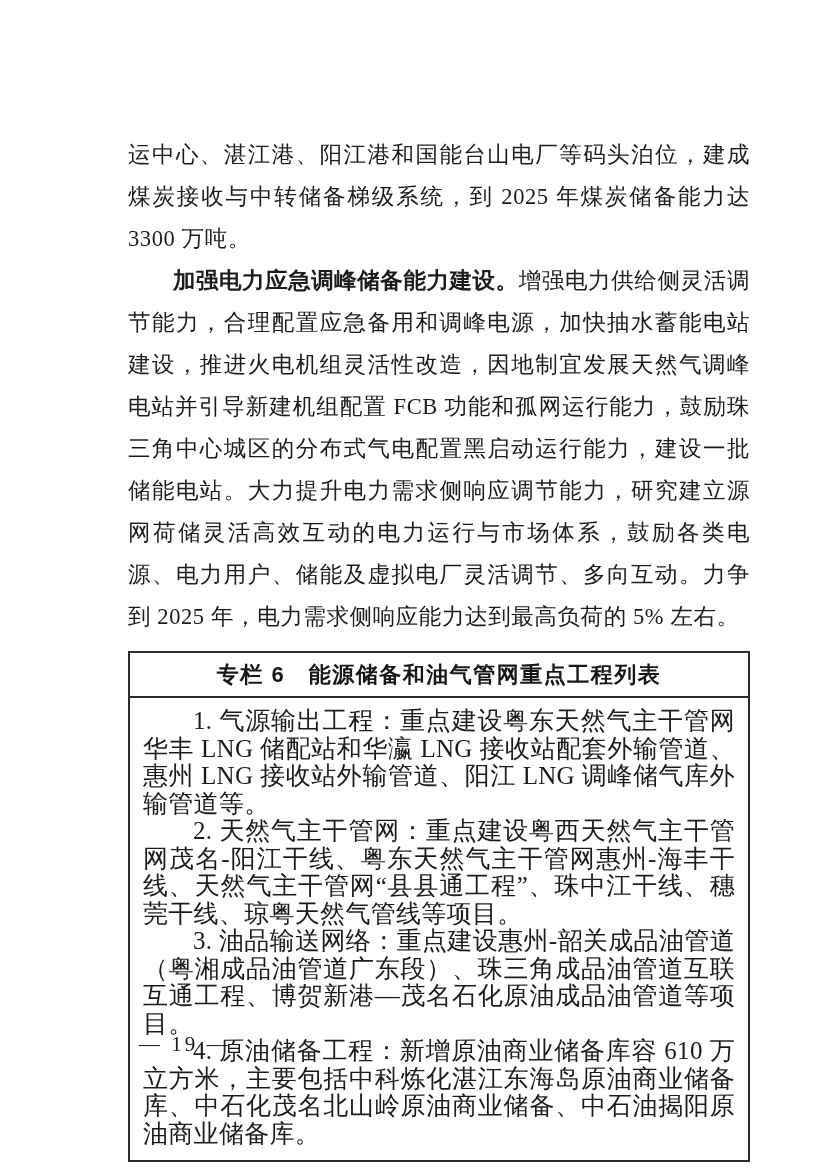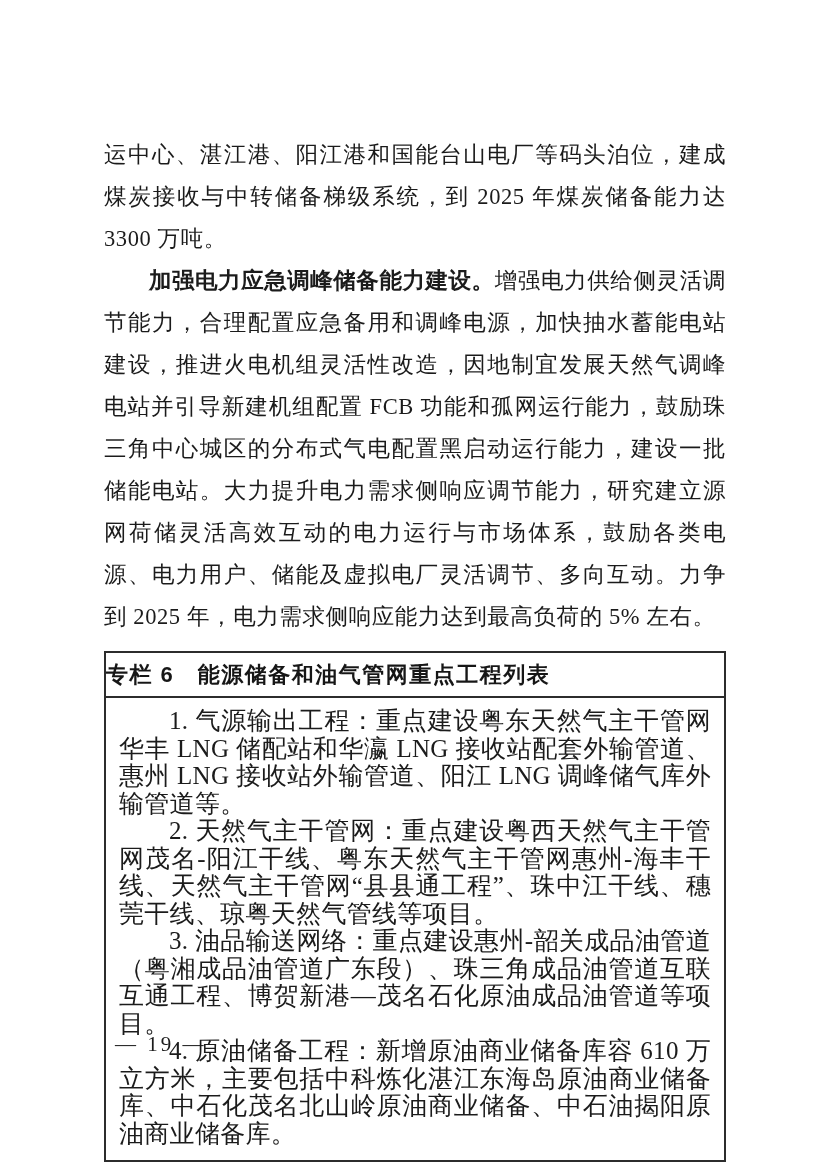--- a/index.html
+++ b/index.html
@@ -4,20 +4,21 @@
 <style>
   html, body { margin: 0; padding: 0; background: #ffffff; }
   .page {
     position: relative;
     width: 729px;
     height: 1169px;
     background: #ffffff;
     overflow: hidden;
     font-family: "Liberation Serif", "DejaVu Serif", serif;
     color: #1b1b1b;
+    margin-left: 24px;
   }
   .content {
     position: absolute;
     left: 104px;
     top: 134px;
     width: 622px;
   }
   .body-text {
     margin: 0;
     font-size: 22.5px;
@@ -30,21 +31,21 @@
     font-family: Liberation Sans, sans-serif;
     font-weight: bold;
     letter-spacing: 0.5px;
   }
   .callout {
     margin-top: 13px;
     border: 2px solid #2c2c2c;
     background: #ffffff;
   }
   .callout-title {
-    text-align: left;
+    text-align: center;
     font-family: "Liberation Sans", "DejaVu Sans", sans-serif;
     font-weight: bold;
     font-size: 22px;
     line-height: 24px;
     padding: 10px 0 9px;
     border-bottom: 2px solid #2c2c2c;
     letter-spacing: 1.5px;
     color: #161616;
   }
   .callout-body { padding: 9px 13px 13px; }

